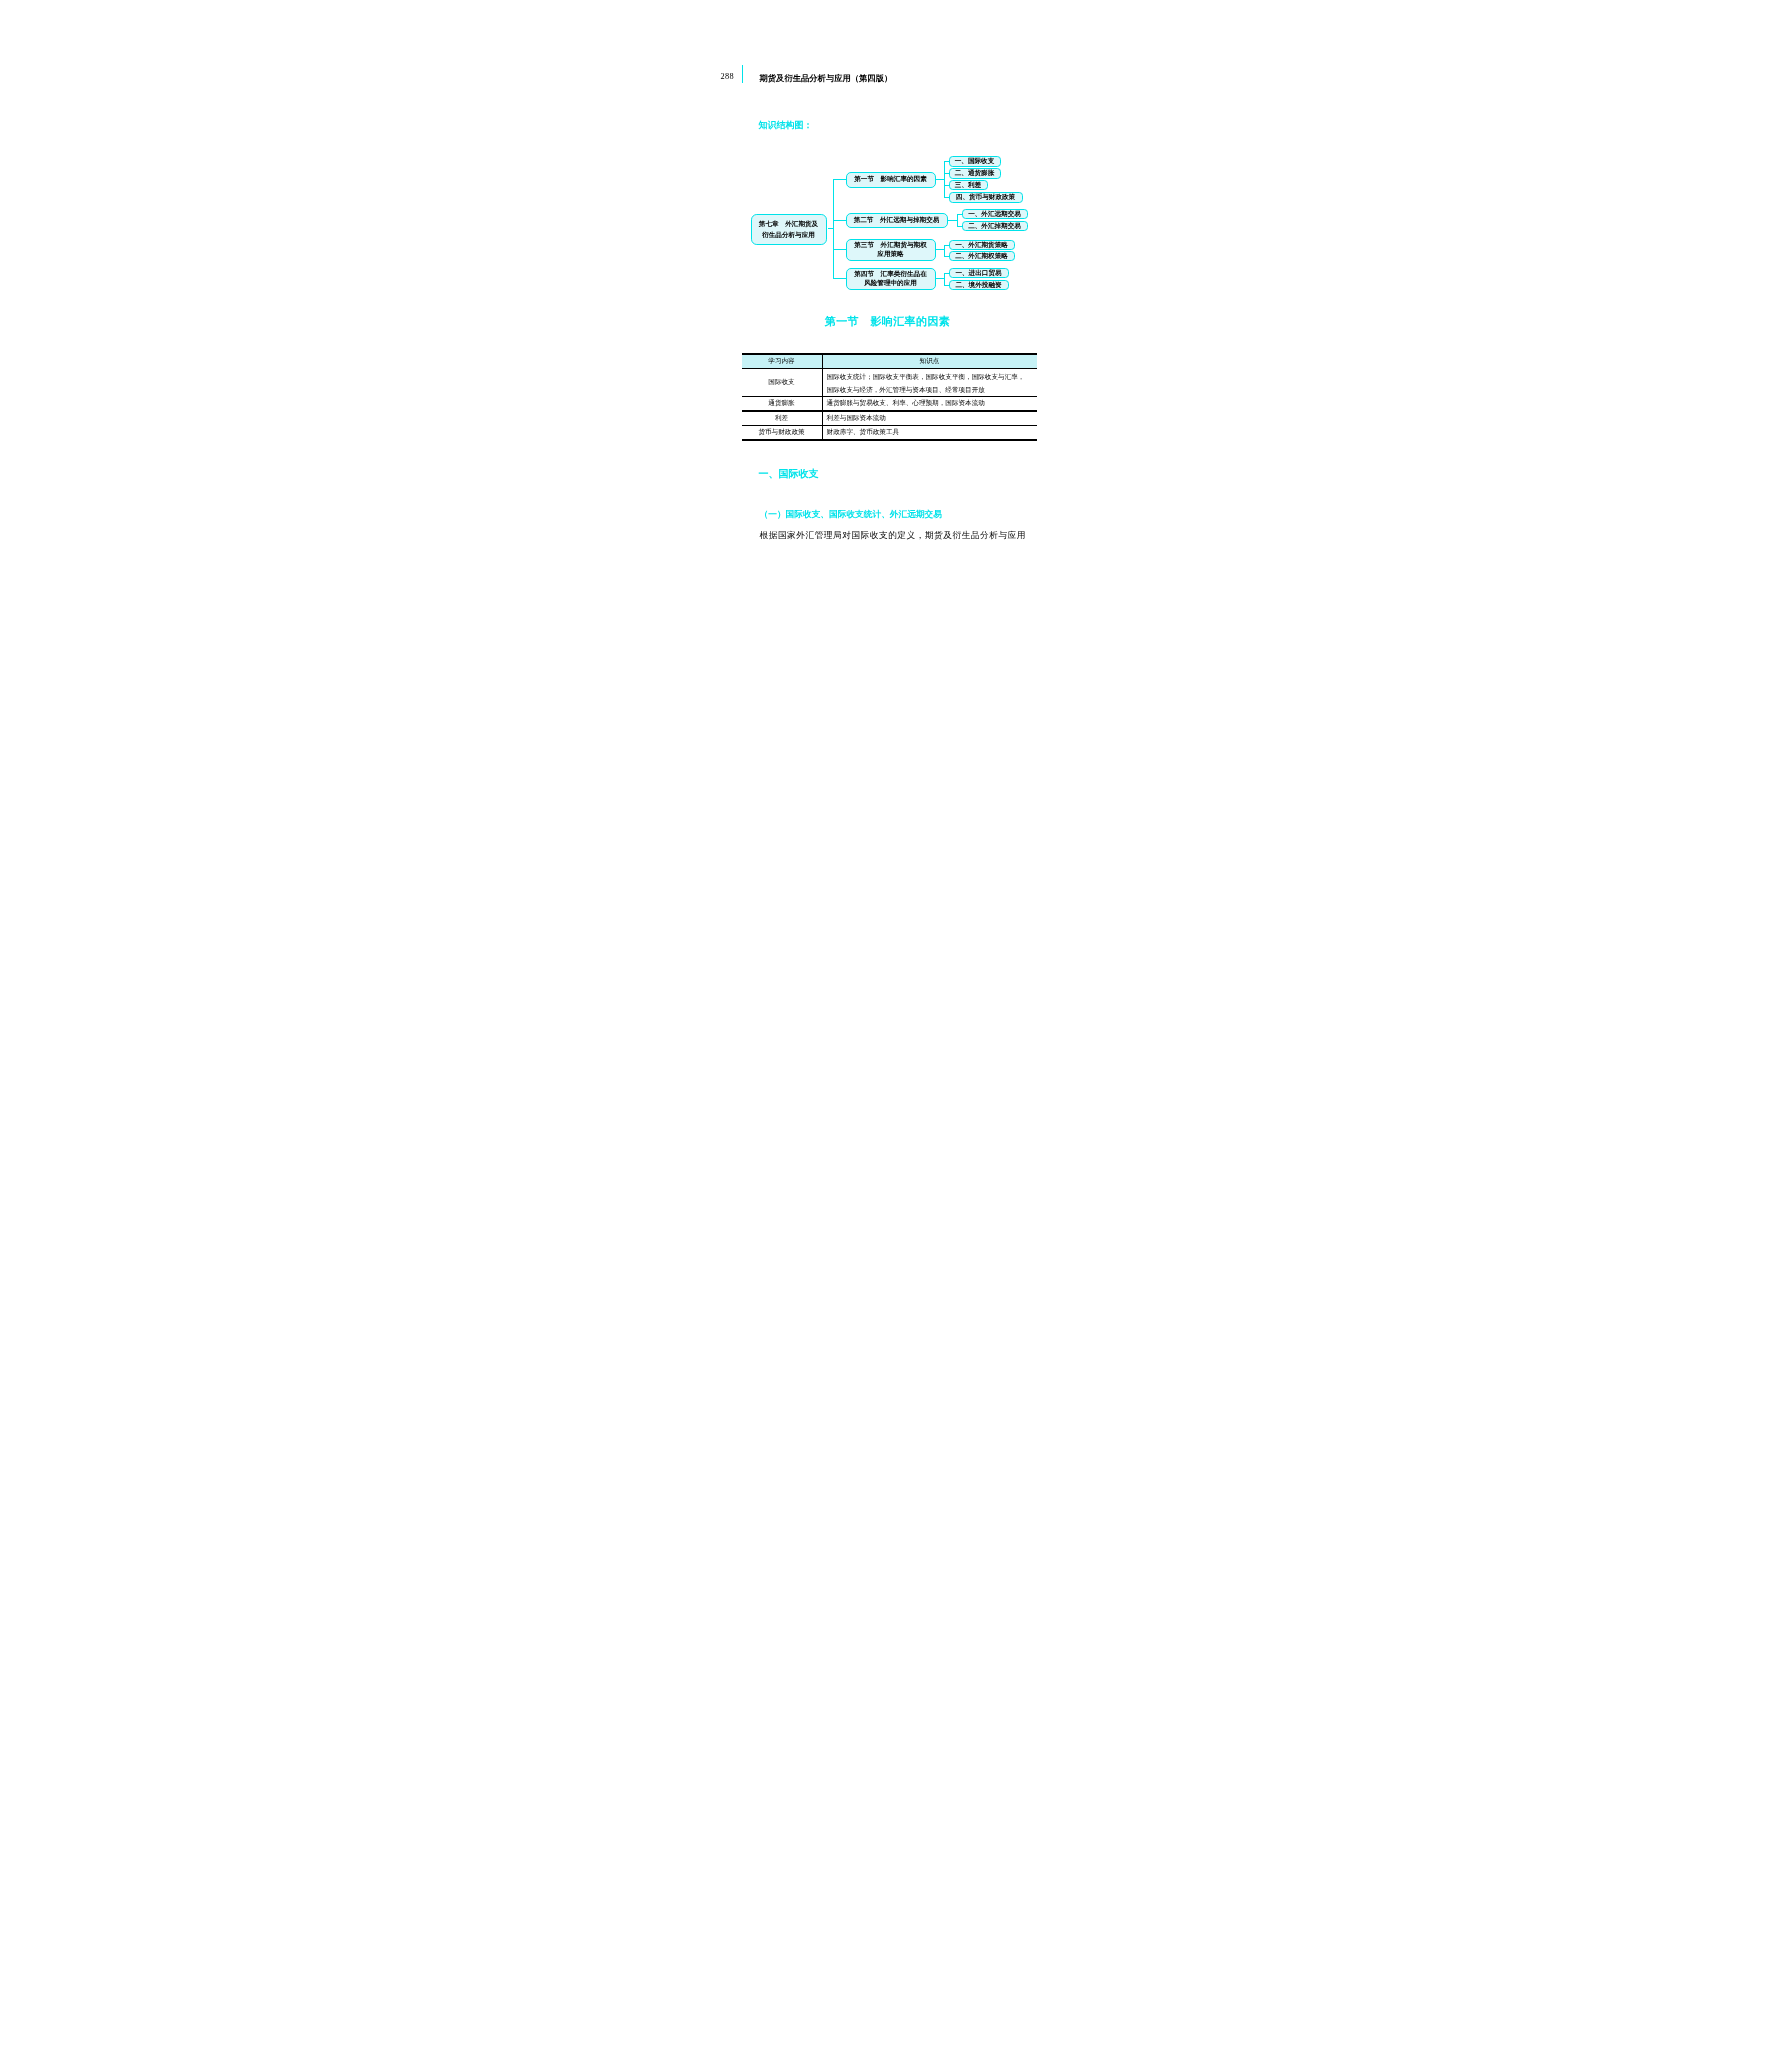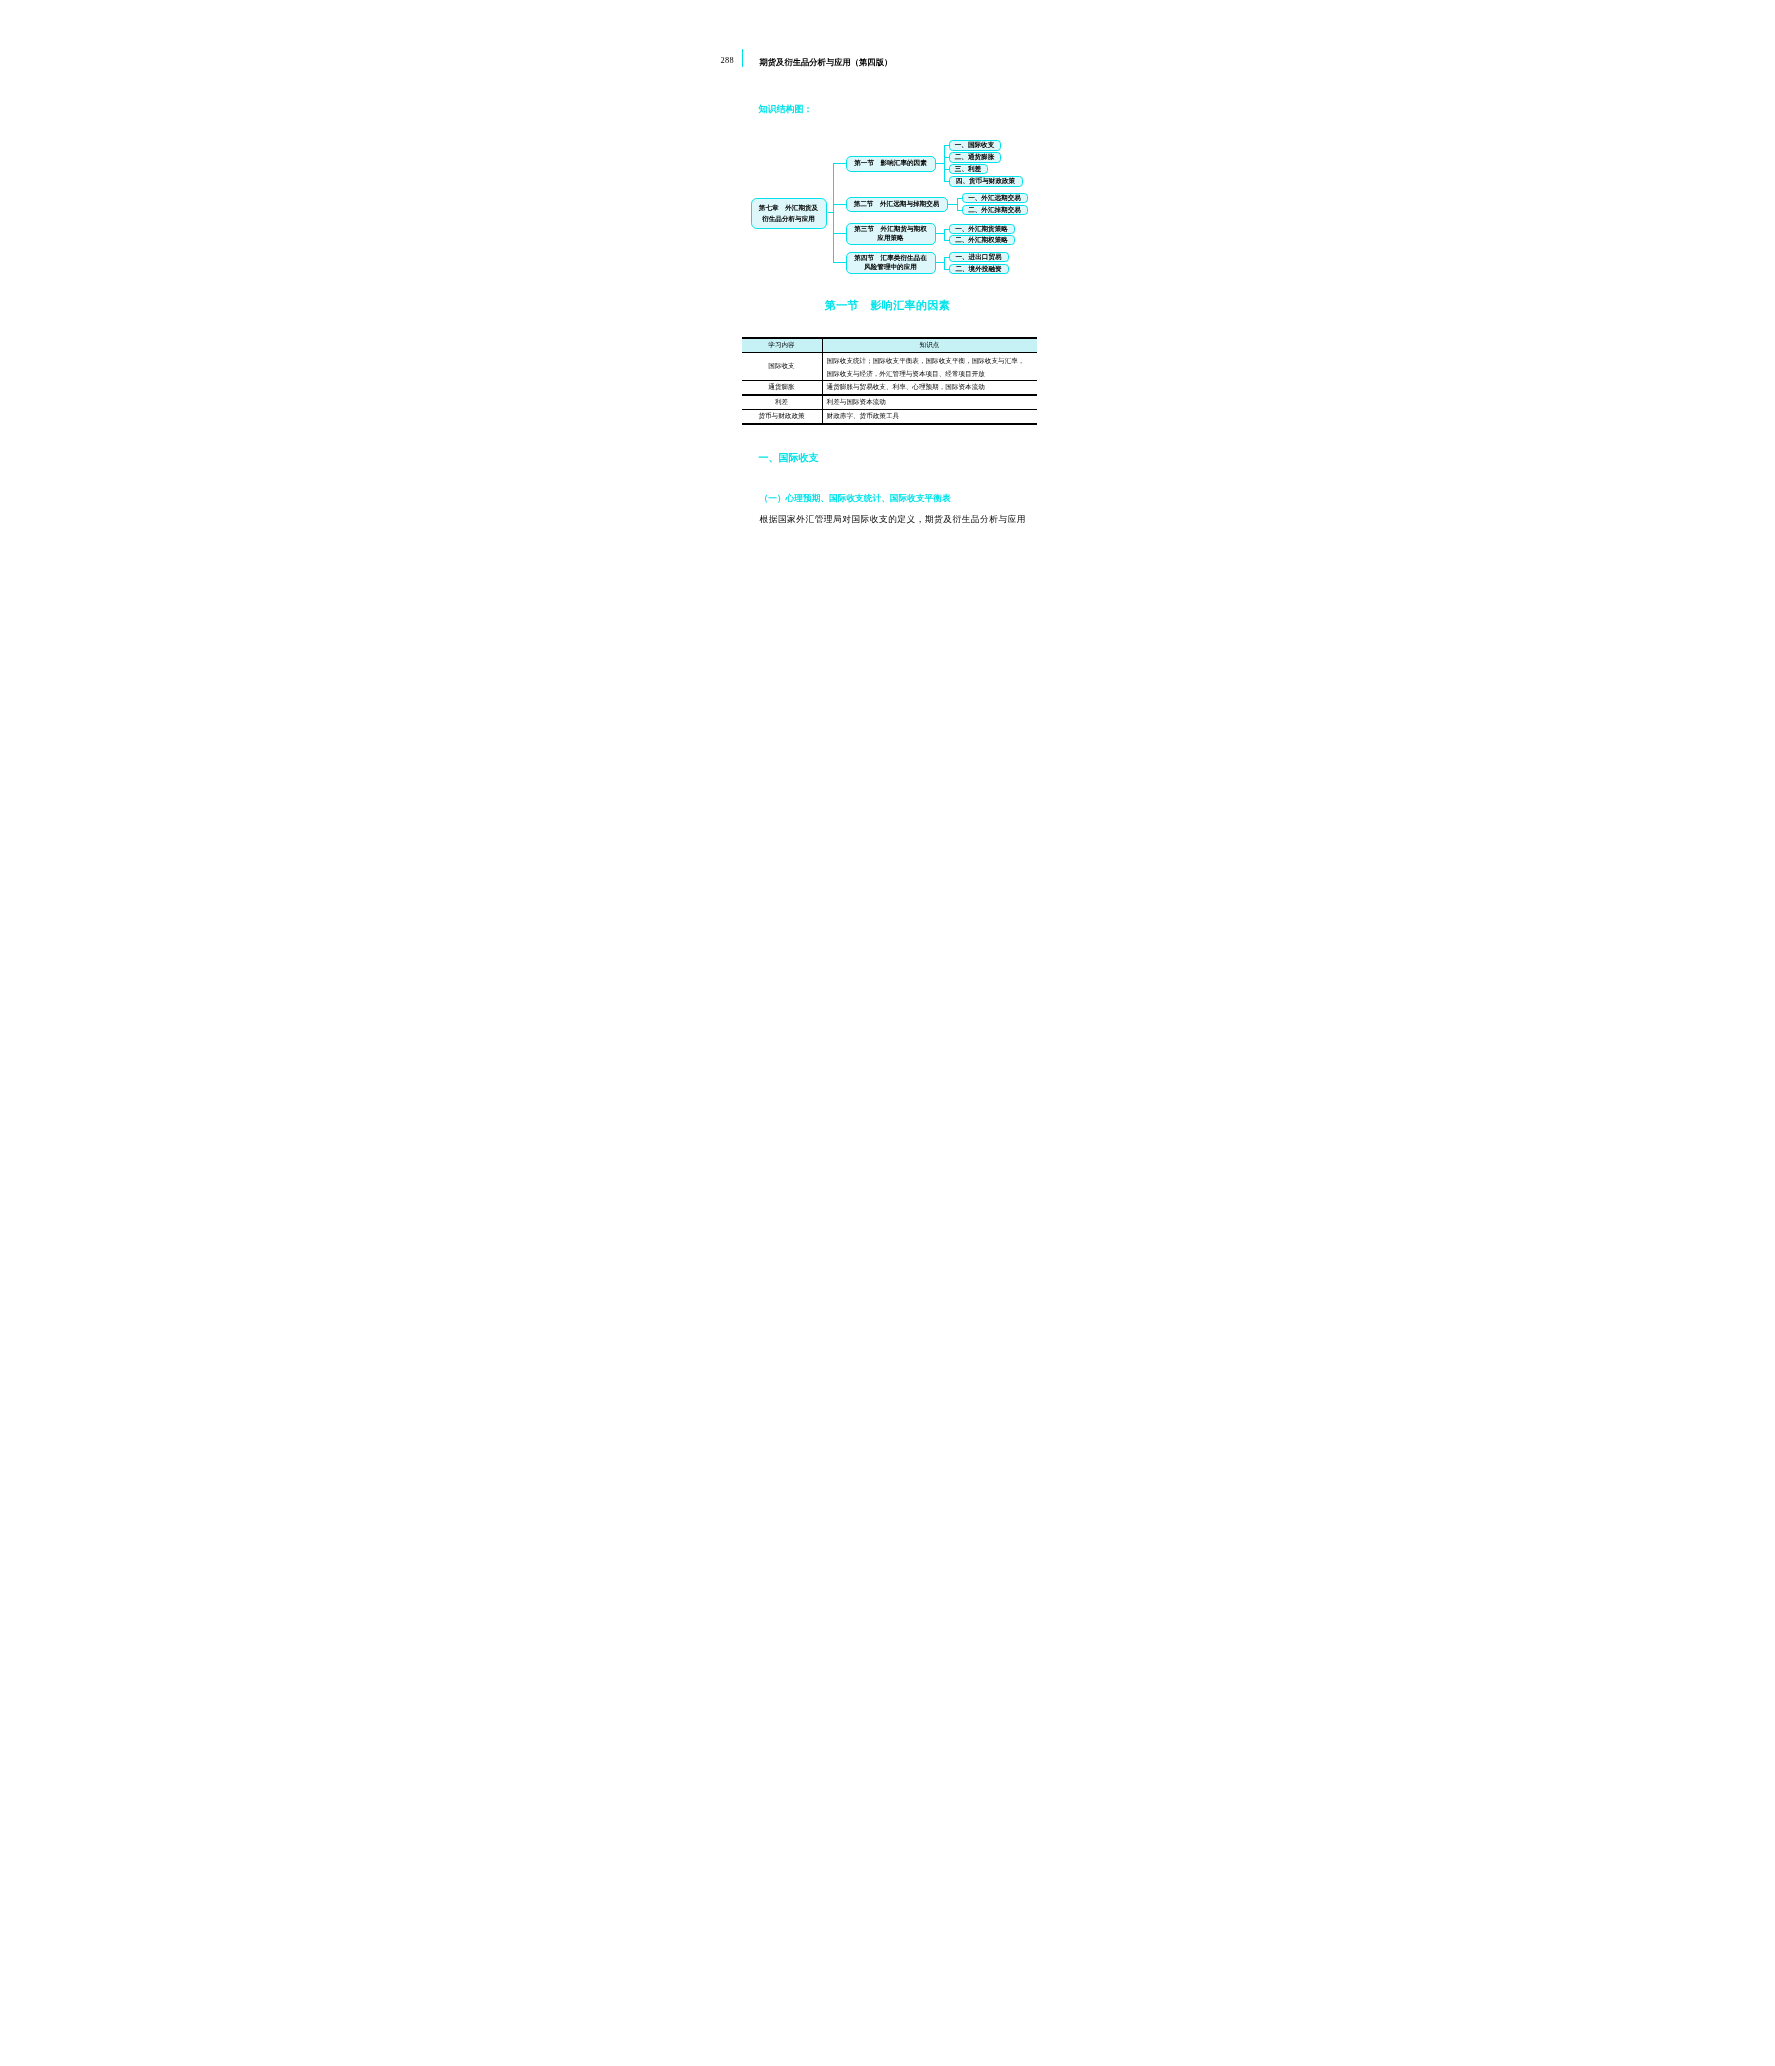--- a/index.html
+++ b/index.html
@@ -1,17 +1,17 @@
 <!DOCTYPE html>
 <html style="font-size:6.6px"><head>
 <meta charset="utf-8">
 <style>
   html,body{margin:0;padding:0;background:#ffffff;}
   .page{
-    position:relative;width:444px;height:602px;margin:0 auto;
+    position:relative;width:444px;height:602px;margin:16px auto;
     background:#ffffff;overflow:hidden;
     font-family:"Liberation Serif","DejaVu Serif",serif;color:#000;
   }
   
   .page-num{position:absolute;left:55px;top:56px;font-size:8.3px;letter-spacing:0.4px;}
   .header-bar{position:absolute;left:76px;top:49px;width:1.7px;height:18px;background:#00e2e9;}
   .book-title{position:absolute;left:94px;top:57px;font-size:8.3px;font-weight:bold;
     font-family:"Liberation Sans","DejaVu Sans",sans-serif;}
   
   .cyan{color:#00e3ea;font-family:"Liberation Sans","DejaVu Sans",sans-serif;font-weight:bold;}
@@ -173,17 +173,17 @@
     <div class="trow rx">
       <div class="tcell1">货币与财政政策</div>
       <div class="tcell2">
         <div>财政赤字、货币政策工具</div>
       </div>
     </div>
     <div class="hrule thick"></div>
   </div>
 
   <div class="cyan sub1">一、国际收支</div>
-  <div class="cyan sub2">（一）心理预期、国际收支统计、国际收支平衡表</div>
+  <div class="cyan sub2">（一）国际收支、国际收支统计、外汇远期交易</div>
   <div class="para">根据国家外汇管理局对国际收支的定义，期货及衍生品分析与应用</div>
 
 </div>
 
 
 </body></html>

